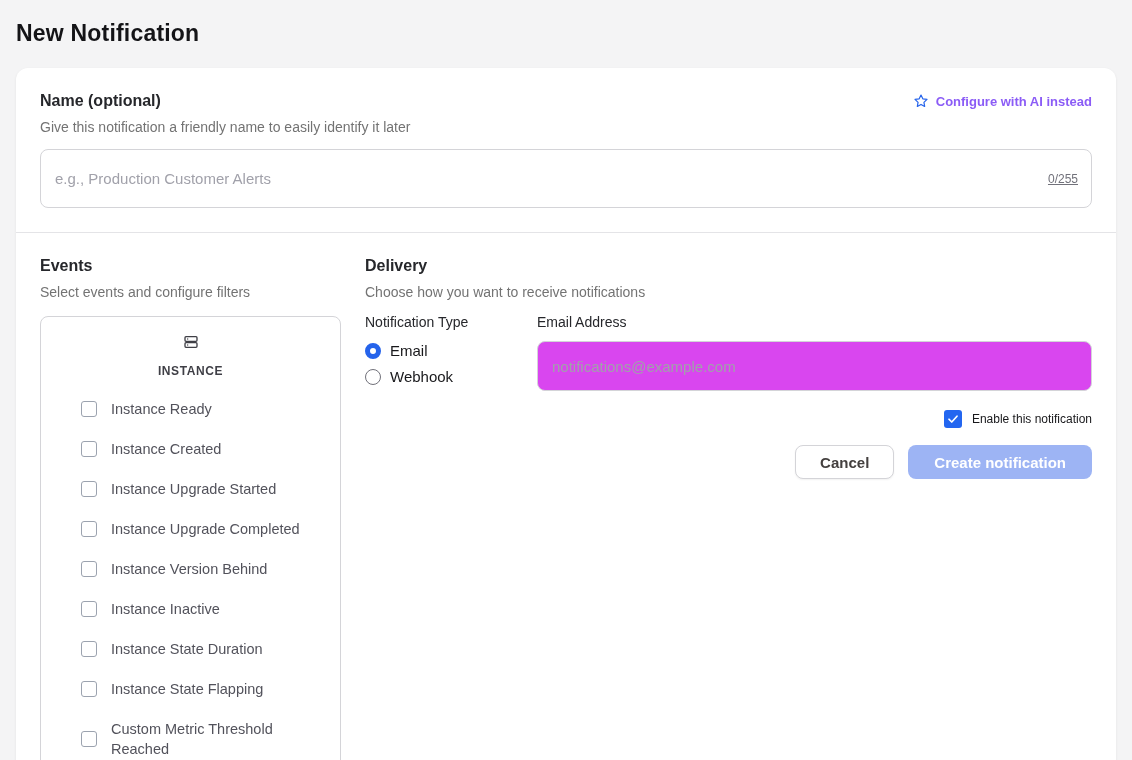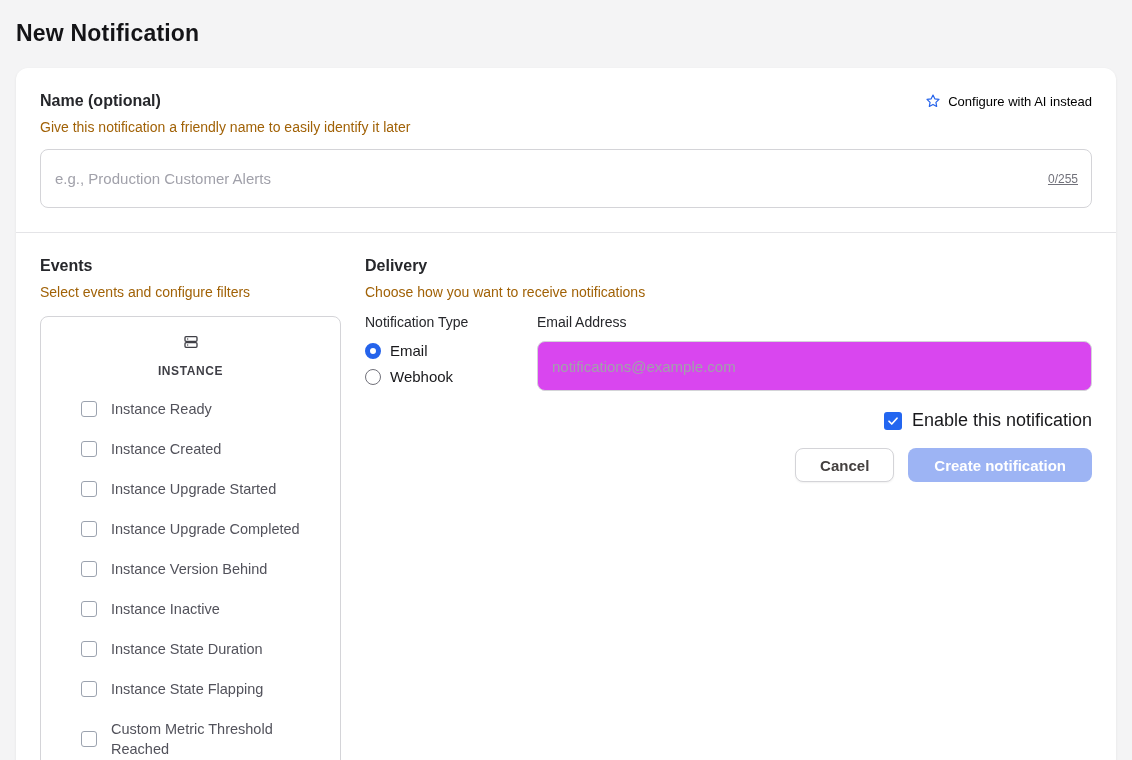--- a/index.html
+++ b/index.html
@@ -16,23 +16,23 @@
   .card {
     margin-top:21px;
     background:#ffffff;
     border-radius:12px;
     box-shadow:0 1px 3px rgba(0,0,0,.07);
     padding:24px;
   }
 
   .header-row { display:flex; justify-content:space-between; align-items:center; }
   .section-heading { font-size:16px; font-weight:700; color:#26272b; }
-  .ai-link { display:flex; align-items:center; gap:7px; color:#000000; font-size:13px; font-weight:400; cursor:pointer; }
+  .ai-link { display:flex; align-items:center; gap:7px; color:#8b5cf6; font-size:13px; font-weight:700; cursor:pointer; }
   .ai-link svg { display:block; }
-  .section-desc { margin-top:9px; font-size:14px; color:#a16207; }
+  .section-desc { margin-top:9px; font-size:14px; color:#737373; }
 
   .input-wrap { position:relative; margin-top:14px; }
   .text-input {
     width:100%; height:59px;
     border:1px solid #d4d4d8; border-radius:8px;
     padding:0 62px 0 14px;
     font-size:15px; color:#18181b;
     font-family:"Liberation Sans", sans-serif;
     background:#fff; outline:none;
   }
@@ -96,21 +96,21 @@
   }
   .email-input::placeholder { color:#a1a1aa; }
 
   .enable-row { margin-top:19px; display:flex; justify-content:flex-end; align-items:center; gap:10px; }
   .checkbox-checked {
     width:18px; height:18px; flex:0 0 18px;
     background:#2366f0; border-radius:3px;
     display:flex; align-items:center; justify-content:center;
     cursor:pointer;
   }
-  .enable-label { font-size:18px; color:#18181b; }
+  .enable-label { font-size:12px; color:#18181b; }
 
   .buttons-row { margin-top:17px; display:flex; justify-content:flex-end; gap:14px; }
   .btn {
     height:34px; border-radius:8px;
     font-family:"Liberation Sans", sans-serif;
     font-size:15px; font-weight:700;
     display:inline-flex; align-items:center; justify-content:center;
     cursor:pointer;
   }
   .btn-cancel {

